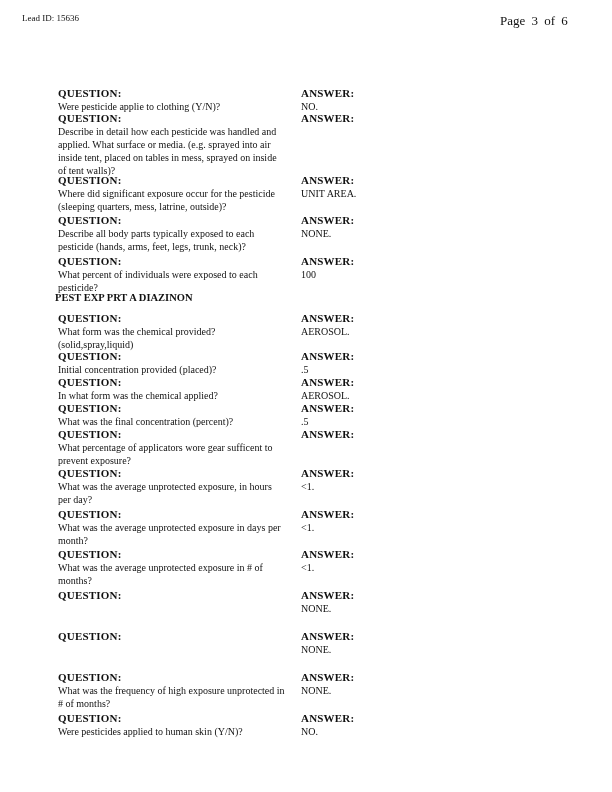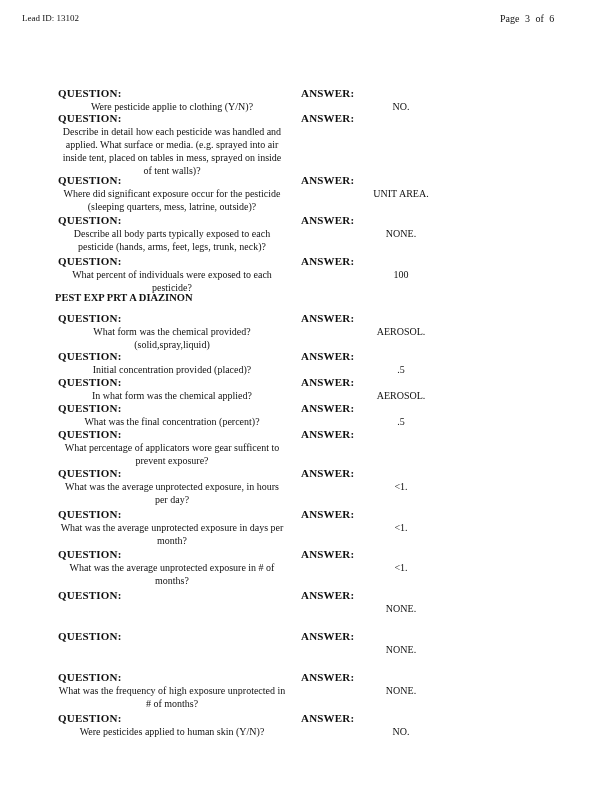--- a/index.html
+++ b/index.html
@@ -2,33 +2,33 @@
 <html><head>
 <meta charset="utf-8">
 <style>
   html, body { margin: 0; padding: 0; background: #ffffff; }
   body {
     width: 612px; height: 792px; position: relative; overflow: hidden;
     font-family: "Liberation Serif", "DejaVu Serif", serif;
     color: #111111;
   }
   .header-left { position: absolute; left: 22px; top: 13px; font-size: 9px; }
-  .header-right { position: absolute; left: 500px; top: 13px; font-size: 10px; word-spacing: 3px; }
+  .header-right { position: absolute; left: 500px; top: 13px; font-size: 13px; word-spacing: 3px; }
   .row { position: absolute; left: 58px; width: 500px; }
   .q, .a { position: absolute; top: 0; }
   .q { left: 0; width: 228px; }
   .a { left: 243px; width: 200px; }
   .label { font-weight: bold; font-size: 11px; line-height: 12px; letter-spacing: 0.2px; }
-  .text { font-size: 10px; line-height: 13px; margin-top: 1px; text-align: center; }
+  .text { font-size: 10px; line-height: 13px; margin-top: 1px; }
   .section { position: absolute; left: 55px; font-weight: bold; font-size: 10.5px; }
 </style>
 </head>
 <body>
 
-<div class="header-left">Lead ID: 13102</div>
+<div class="header-left">Lead ID: 15636</div>
 <div class="header-right">Page  3  of   6</div>
 
 <div id="rows">
     <div class="row" style="top: 87px;">
       <div class="q">
         <div class="label">QUESTION:</div>
         <div class="text">Were pesticide applie to clothing (Y/N)?</div>
       </div>
       <div class="a">
         <div class="label">ANSWER:</div>

